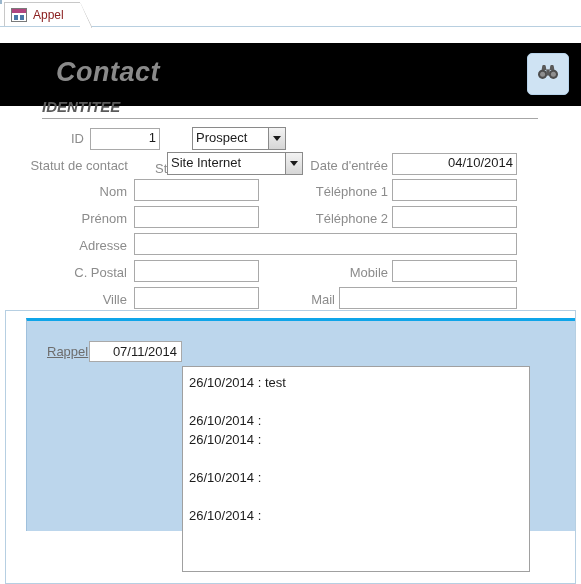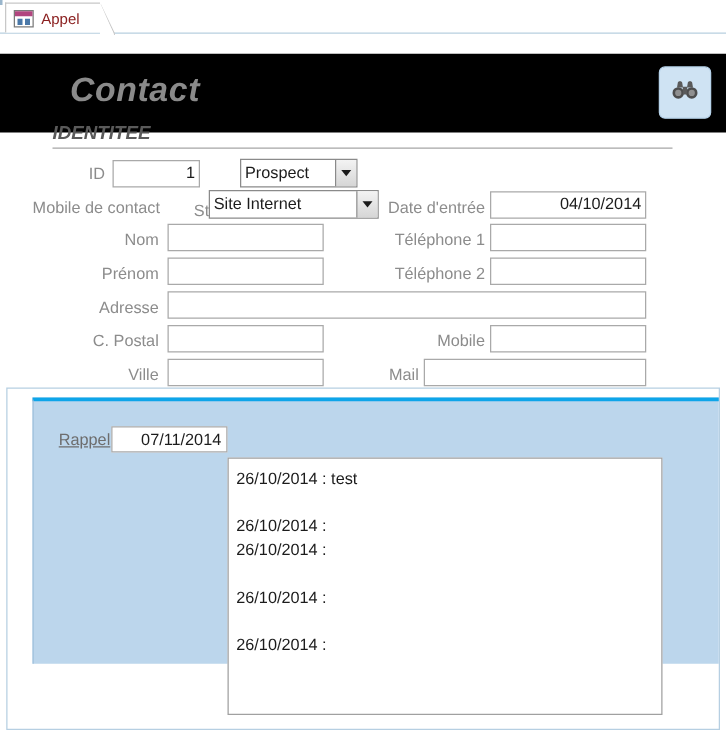--- a/index.html
+++ b/index.html
@@ -315,21 +315,21 @@
 <div class="fld-box num" style="left:90px; top:128px; width:70px; height:22px;">1</div>
 
 <div class="fld-label" style="left:139px; top:129px; width:50px;margin-top:30px;">Statut</div>
 <div class="combo" style="left:192px; top:127px; width:94px; height:23px;">
   <span class="combo-value">Prospect</span>
   <span class="combo-arrow">
       <i></i>
     </span>
 </div>
 
-<div class="fld-label" style="left:20px; top:156px; width:108px;">Mobile de contact</div>
+<div class="fld-label" style="left:20px; top:156px; width:108px;">Statut de contact</div>
 <div class="combo" style="left:134px; top:152px; width:136px; height:23px;margin-left:33px;">
   <span class="combo-value">Site Internet</span>
   <span class="combo-arrow">
       <i></i>
     </span>
 </div>
 
 <div class="fld-label" style="left:298px; top:156px; width:90px;">Date d'entrée</div>
 <div class="fld-box num" style="left:392px; top:153px; width:125px; height:22px;">04/10/2014</div>
 

